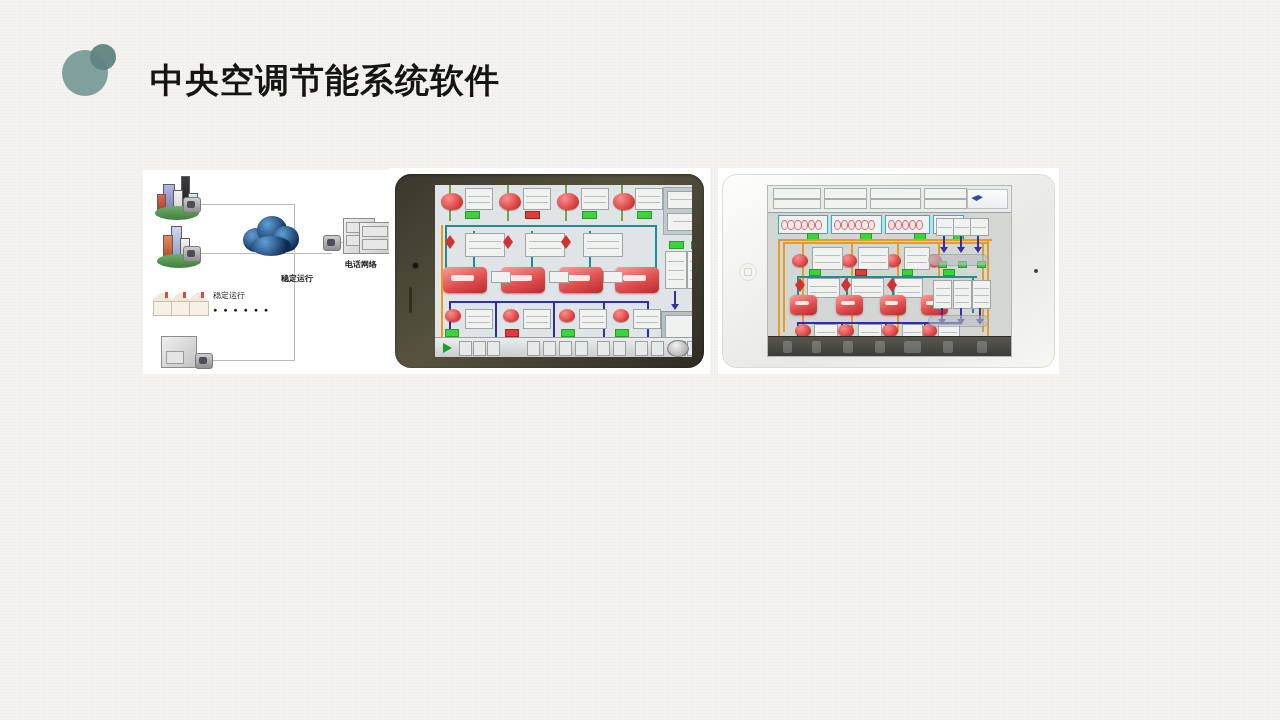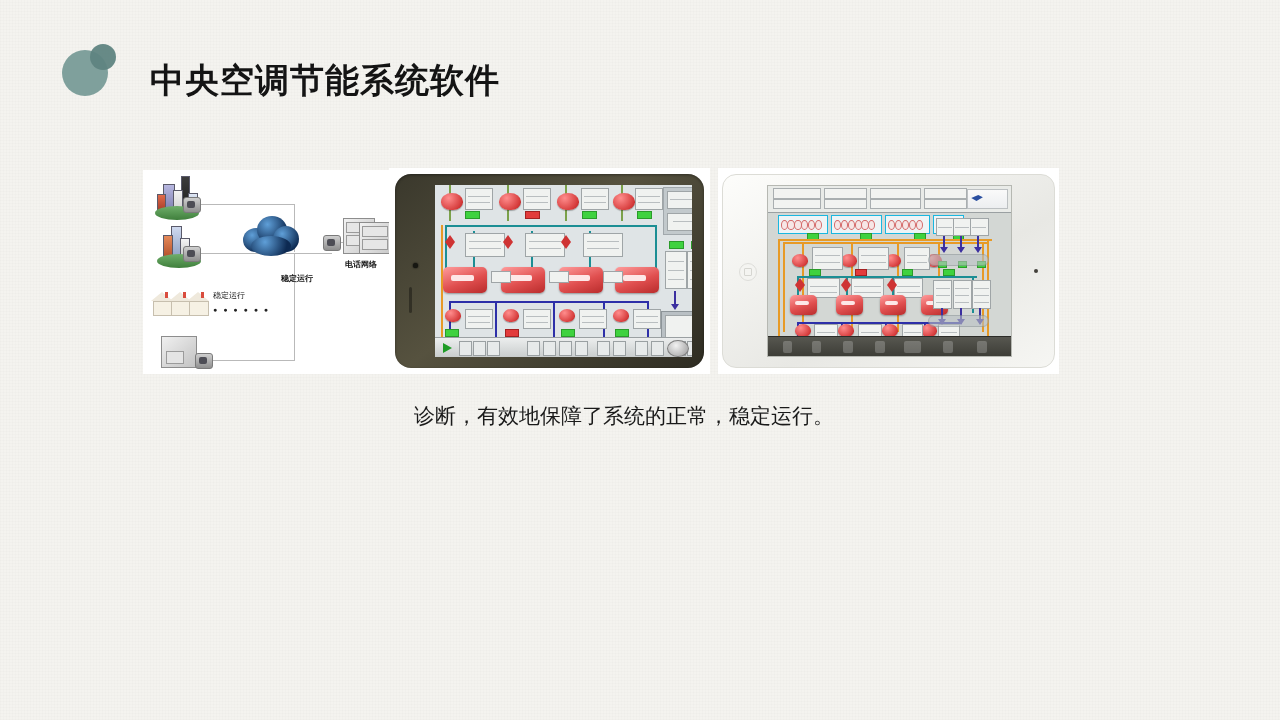--- a/index.html
+++ b/index.html
@@ -592,14 +592,13 @@
             <span class="tbtn dkico" style="left:72%;width:4%;"></span>
             <span class="tbtn dkico" style="left:86%;width:4%;"></span>
           </div>
         </div>
       </div>
     </div>
   </div>
 </div>
 
 <div class="para">
-  <div>诊断，有效地保障了系统的正常，稳定运行。</div>
 </div>
 
 </body></html>

